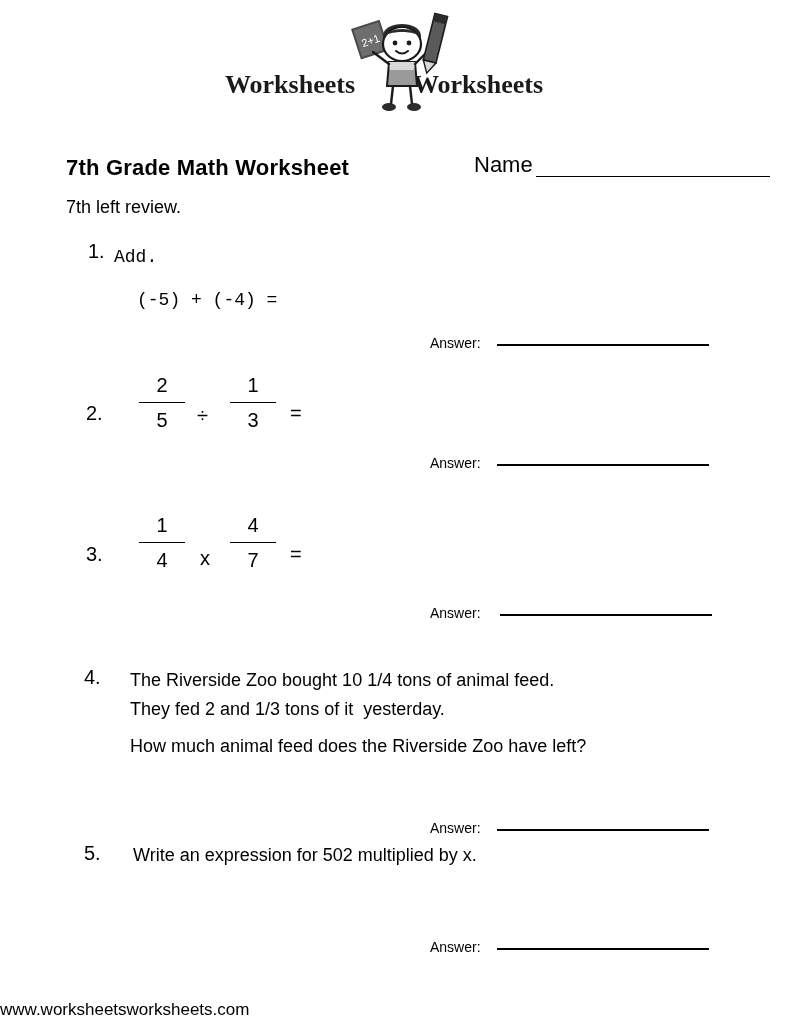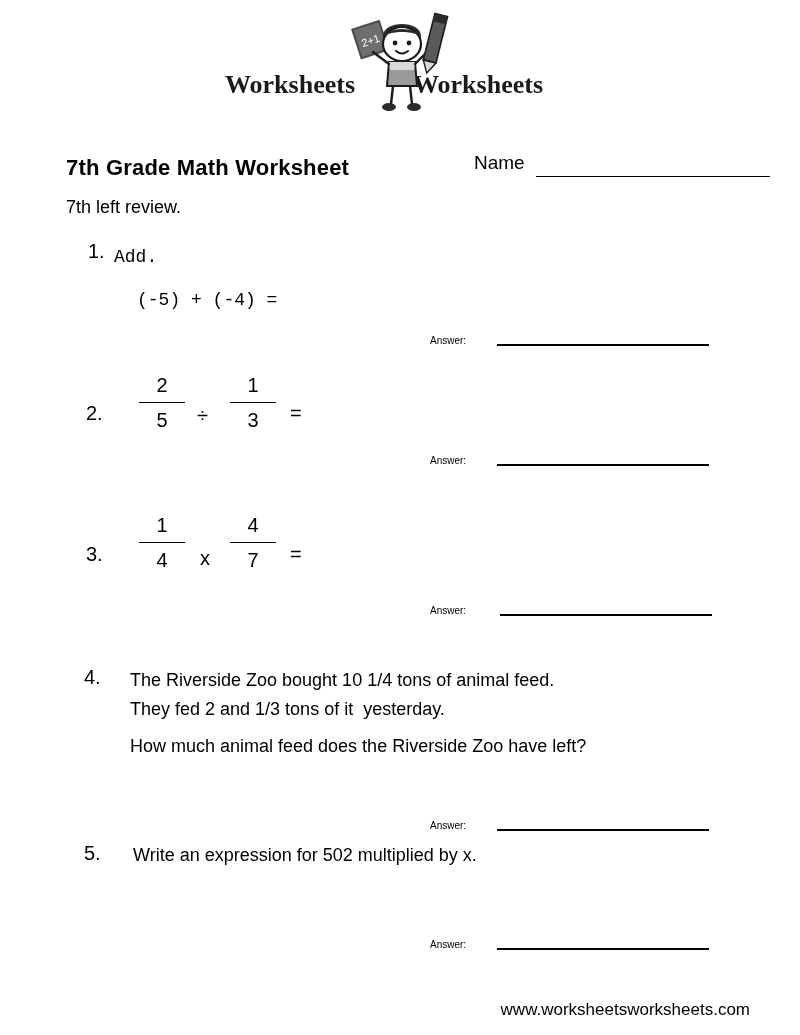--- a/index.html
+++ b/index.html
@@ -63,21 +63,21 @@
   .subtitle {
     position: absolute;
     left: 66px;
     top: 197px;
     font-size: 18px;
   }
   .name-label {
     position: absolute;
     left: 474px;
     top: 152px;
-    font-size: 19px;
+    font-size: 22px;
   }
   .name-rule {
     position: absolute;
     left: 536px;
     top: 176px;
     width: 234px;
     height: 0;
     border-bottom: 1.6px solid #000;
   }
 
@@ -114,36 +114,35 @@
     margin: 2px auto;
   }
   .op {
     position: absolute;
     font-size: 20px;
   }
 
   
   .answer-label {
     position: absolute;
-    font-size: 10px;
+    font-size: 14px;
   }
   .answer-rule {
     position: absolute;
     height: 0;
     border-bottom: 2.2px solid #000;
   }
 
   .footer {
     position: absolute;
     left: 0;
     top: 1000px;
     width: 732px;
-    text-align: right;
+    text-align: left;
     font-size: 17px;
-    margin-left: 18px;
   }
 </style>
 </head>
 <body>
 
 <div class="logo-area">
   <div class="logo-inner">
     <span class="logo-word left">Worksheets</span>
     <span class="logo-word right">Worksheets</span>
     <svg class="mascot" viewBox="0 0 110 108">

